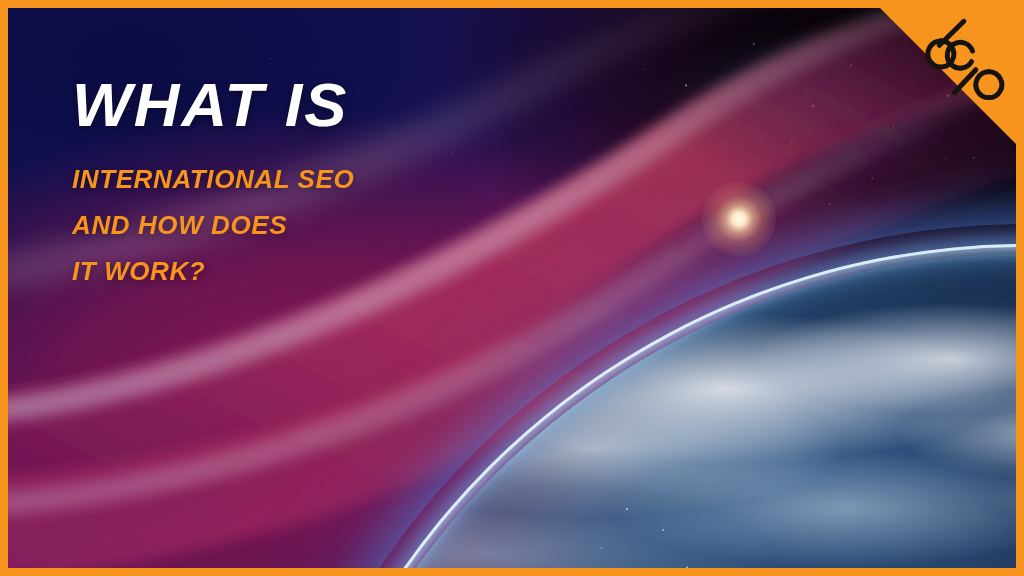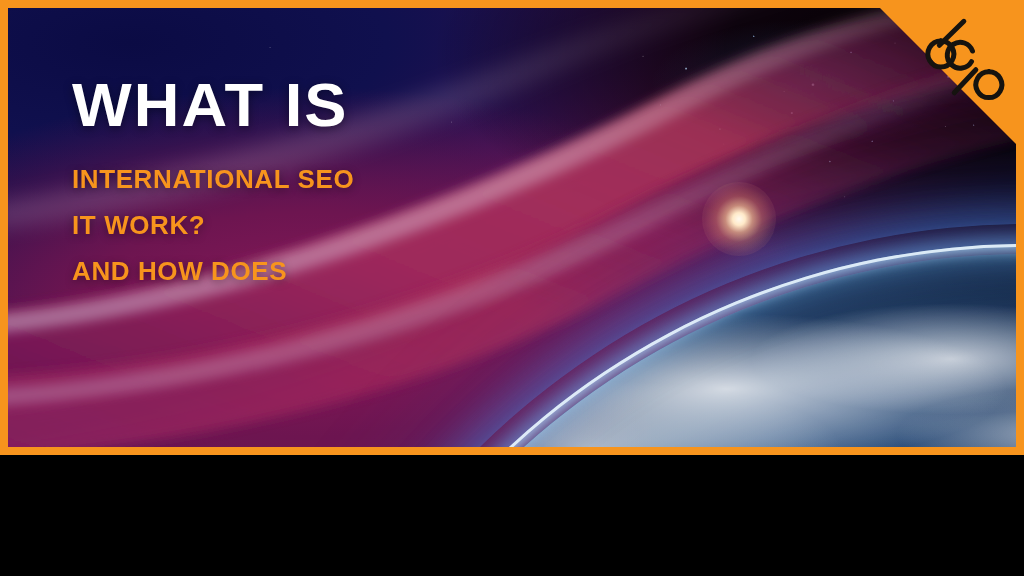--- a/index.html
+++ b/index.html
@@ -8,23 +8,24 @@
     padding: 0;
     background: #000;
   }
   body {
     font-family: "Liberation Sans", sans-serif;
   }
 
   #banner {
     position: relative;
     width: 1024px;
-    height: 455px;
+    height: 576px;
     overflow: hidden;
     background: #06062c;
+    font-style: italic;
   }
 
   
   .frame {
     position: absolute;
     inset: 0;
     border: 8px solid #f7941d;
     box-sizing: border-box;
     z-index: 60;
     pointer-events: none;
@@ -356,22 +357,22 @@
       </div>
       <div class="atmosphere"></div>
     </div>
 
     <div class="sun-flare"></div>
 
     <div class="headline">
       <h1 class="line-main">WHAT IS</h1>
       <div class="sublines">
         <p class="line-sub">INTERNATIONAL SEO</p>
+        <p class="line-sub">AND HOW DOES</p>
         <p class="line-sub">IT WORK?</p>
-        <p class="line-sub">AND HOW DOES</p>
       </div>
     </div>
 
   </div>
 
   <div class="corner-badge">
     <div class="tri"></div>
     <svg class="logo" viewBox="0 0 100 100" aria-hidden="true">
       <g fill="none" stroke="#15130f" stroke-width="5.2" stroke-linecap="round">
 

